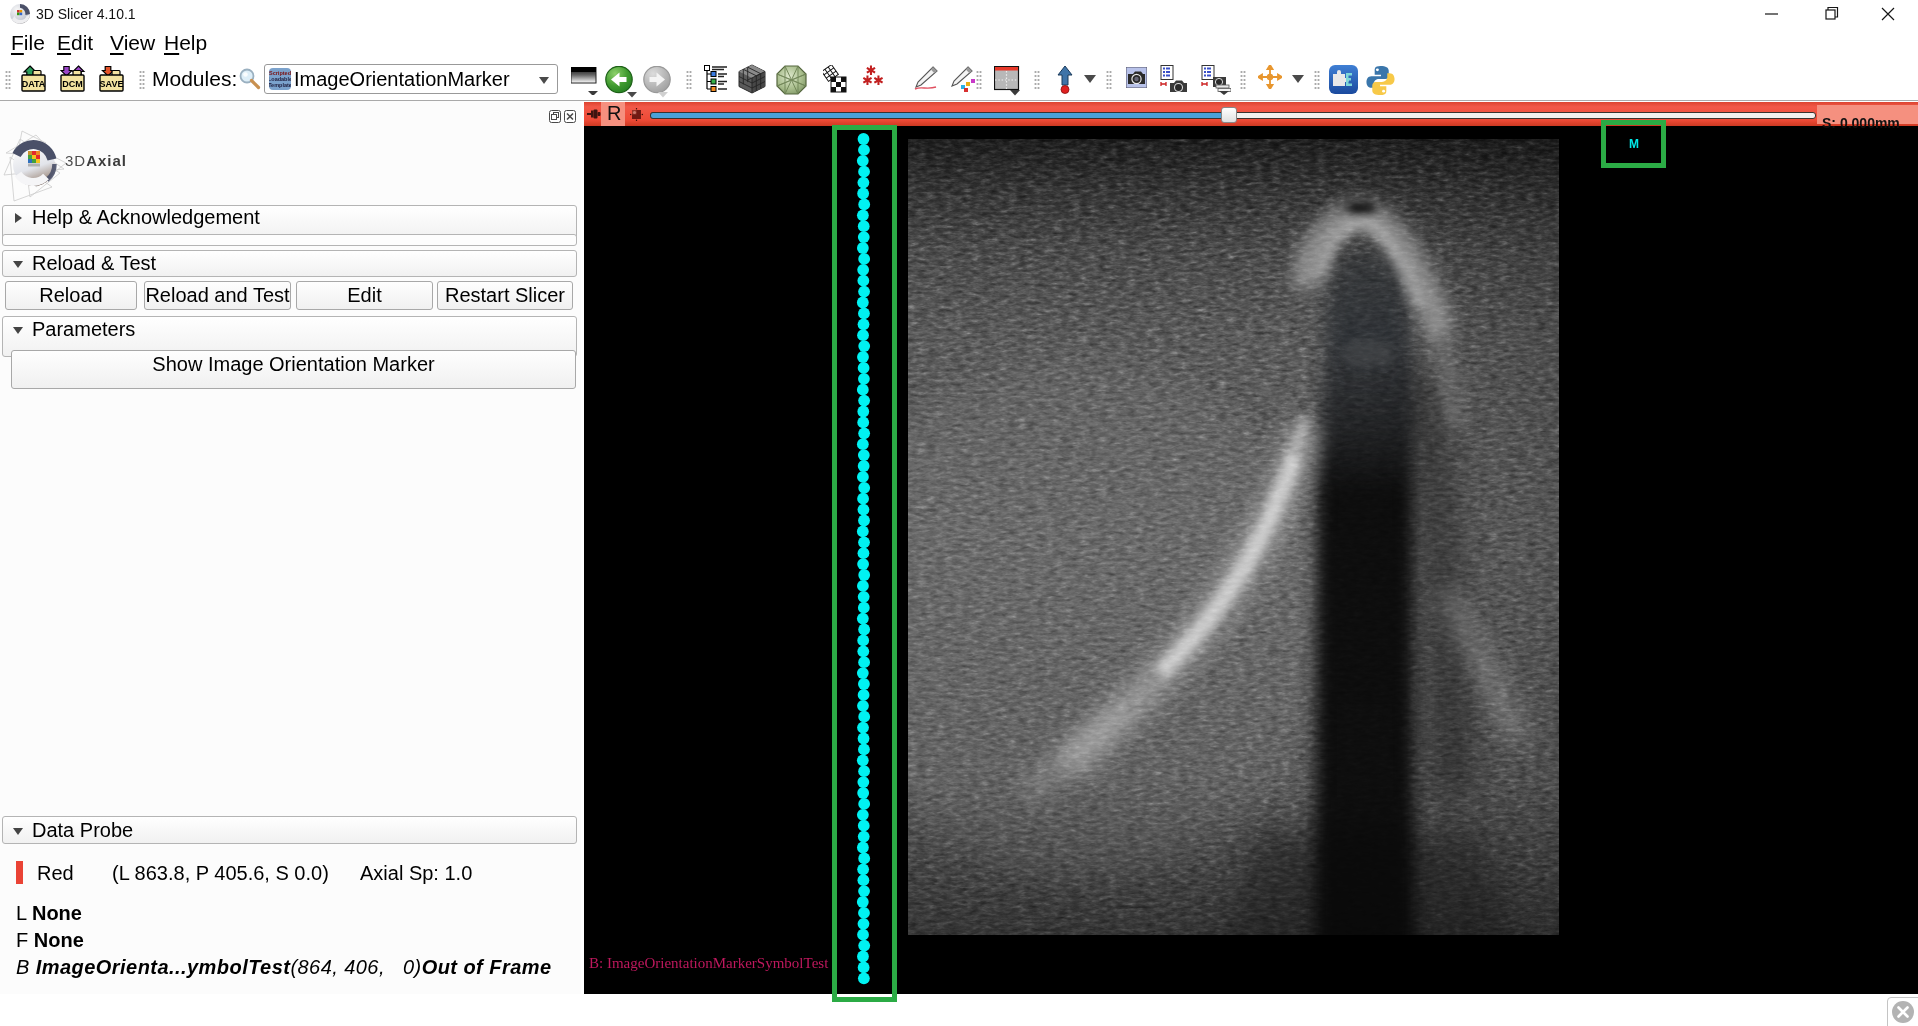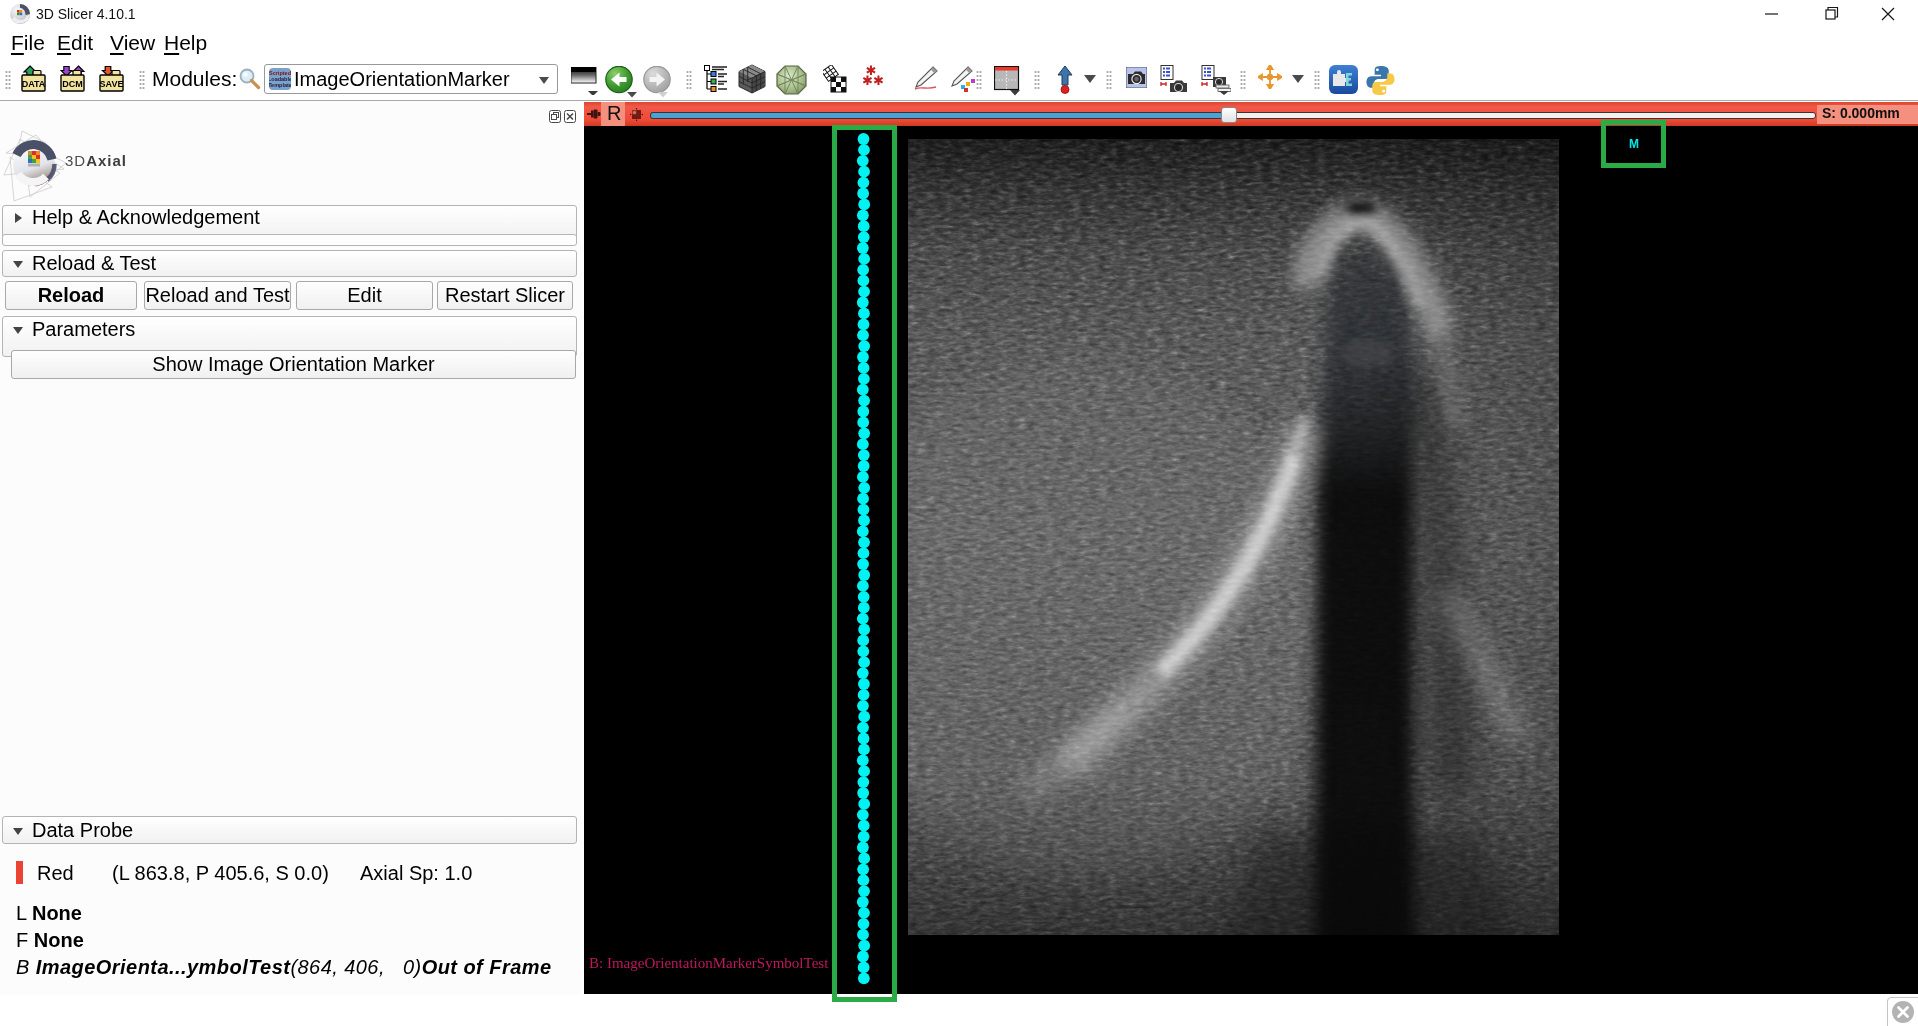--- a/index.html
+++ b/index.html
@@ -378,30 +378,30 @@
   <div class="cbtn" style="top:104px; height:35px;text-align:right;">
     <span class="tri-r" style="left:12px; top:7px;"></span>
     <span class="txt" style="top:0px;">Help &amp; Acknowledgement</span>
   </div>
   <div class="cbtn" style="top:133px; height:12px; background:#fdfdfd;"></div>
 
   <div class="cbtn" style="top:149px; height:27px;">
     <span class="tri-d" style="left:10px; top:10px;"></span>
     <span class="txt" style="top:1px;">Reload &amp; Test</span>
   </div>
-  <div class="pbtn" style="left:5px;   top:180px; width:132px; height:29px; padding-top:2px;font-weight:bold;">Reload</div>
+  <div class="pbtn" style="left:5px;   top:180px; width:132px; height:29px; padding-top:2px;">Reload</div>
   <div class="pbtn" style="left:144px; top:180px; width:147px; height:29px; padding-top:2px;">Reload and Test</div>
   <div class="pbtn" style="left:296px; top:180px; width:137px; height:29px; padding-top:2px;">Edit</div>
   <div class="pbtn" style="left:437px; top:180px; width:136px; height:29px; padding-top:2px;">Restart Slicer</div>
 
   <div class="cbtn" style="top:215px; height:41px;">
     <span class="tri-d" style="left:10px; top:10px;"></span>
     <span class="txt" style="top:1px;">Parameters</span>
   </div>
-  <div class="pbtn" style="left:11px; top:249px; width:565px; height:29px; padding-top:2px;">Show Image Orientation Marker</div>
+  <div class="pbtn" style="left:11px; top:249px; width:565px; height:39px; padding-top:2px;">Show Image Orientation Marker</div>
 
   <div class="cbtn" style="top:715px; height:28px;">
     <span class="tri-d" style="left:10px; top:11px;"></span>
     <span class="txt" style="top:2px;">Data Probe</span>
   </div>
   <div class="abs" style="left:16px; top:760px; width:7px; height:23px; background:#ea4335;"></div>
   <div class="abs" style="left:37px; top:761px; font-size:20px;">Red</div>
   <div class="abs" style="left:112px; top:761px; font-size:20px;">(L 863.8, P 405.6, S 0.0)</div>
   <div class="abs" style="left:360px; top:761px; font-size:20px;">Axial Sp: 1.0</div>
   <div class="abs" style="left:16px; top:801px; font-size:20px;">L <b>None</b></div>
@@ -433,21 +433,21 @@
     <circle cx="0.7" cy="6.5" r="0.7"></circle>
         <circle cx="12.3" cy="6.5" r="0.7"></circle>
       </g>
   </svg>
 
   <div class="abs" style="left:66px; top:10px; width:1166px; height:7px; background:#f2f0ee; border:1px solid #3a332f; border-radius:3px;"></div>
   <div class="abs" style="left:66px; top:10px; width:576px; height:7px; background:#4aa2d8; border:1px solid #3a332f; border-radius:3px;"></div>
   <div class="abs" style="left:637px; top:5px; width:16px; height:16px; background:linear-gradient(#ffffff,#e0e0e0); border:1px solid #888; border-radius:3px;"></div>
 
   <div class="abs" style="left:1233px; top:3px; width:101px; height:19px; background:#f5907f;"></div>
-  <div class="abs" style="left:1238px; top:3px; font-size:14px; font-weight:bold; color:#101010;">S: 0.000mm</div>
+  <div class="abs" style="left:1238px; top:13px; font-size:14px; font-weight:bold; color:#101010;">S: 0.000mm</div>
 </div>
 
 <div class="abs" id="usimg" style="left:908px; top:139px; width:651px; height:796px; overflow:hidden;">
 <svg width="651" height="796" viewBox="0 0 651 796" style="position:absolute;left:0;top:0;">
   <defs>
     <linearGradient id="usbg" x1="0" y1="0" x2="0" y2="1">
       <stop offset="0" stop-color="#1d1d1d"></stop>
       <stop offset="0.06" stop-color="#323232"></stop>
       <stop offset="0.25" stop-color="#565656"></stop>
       <stop offset="0.5" stop-color="#626262"></stop>

